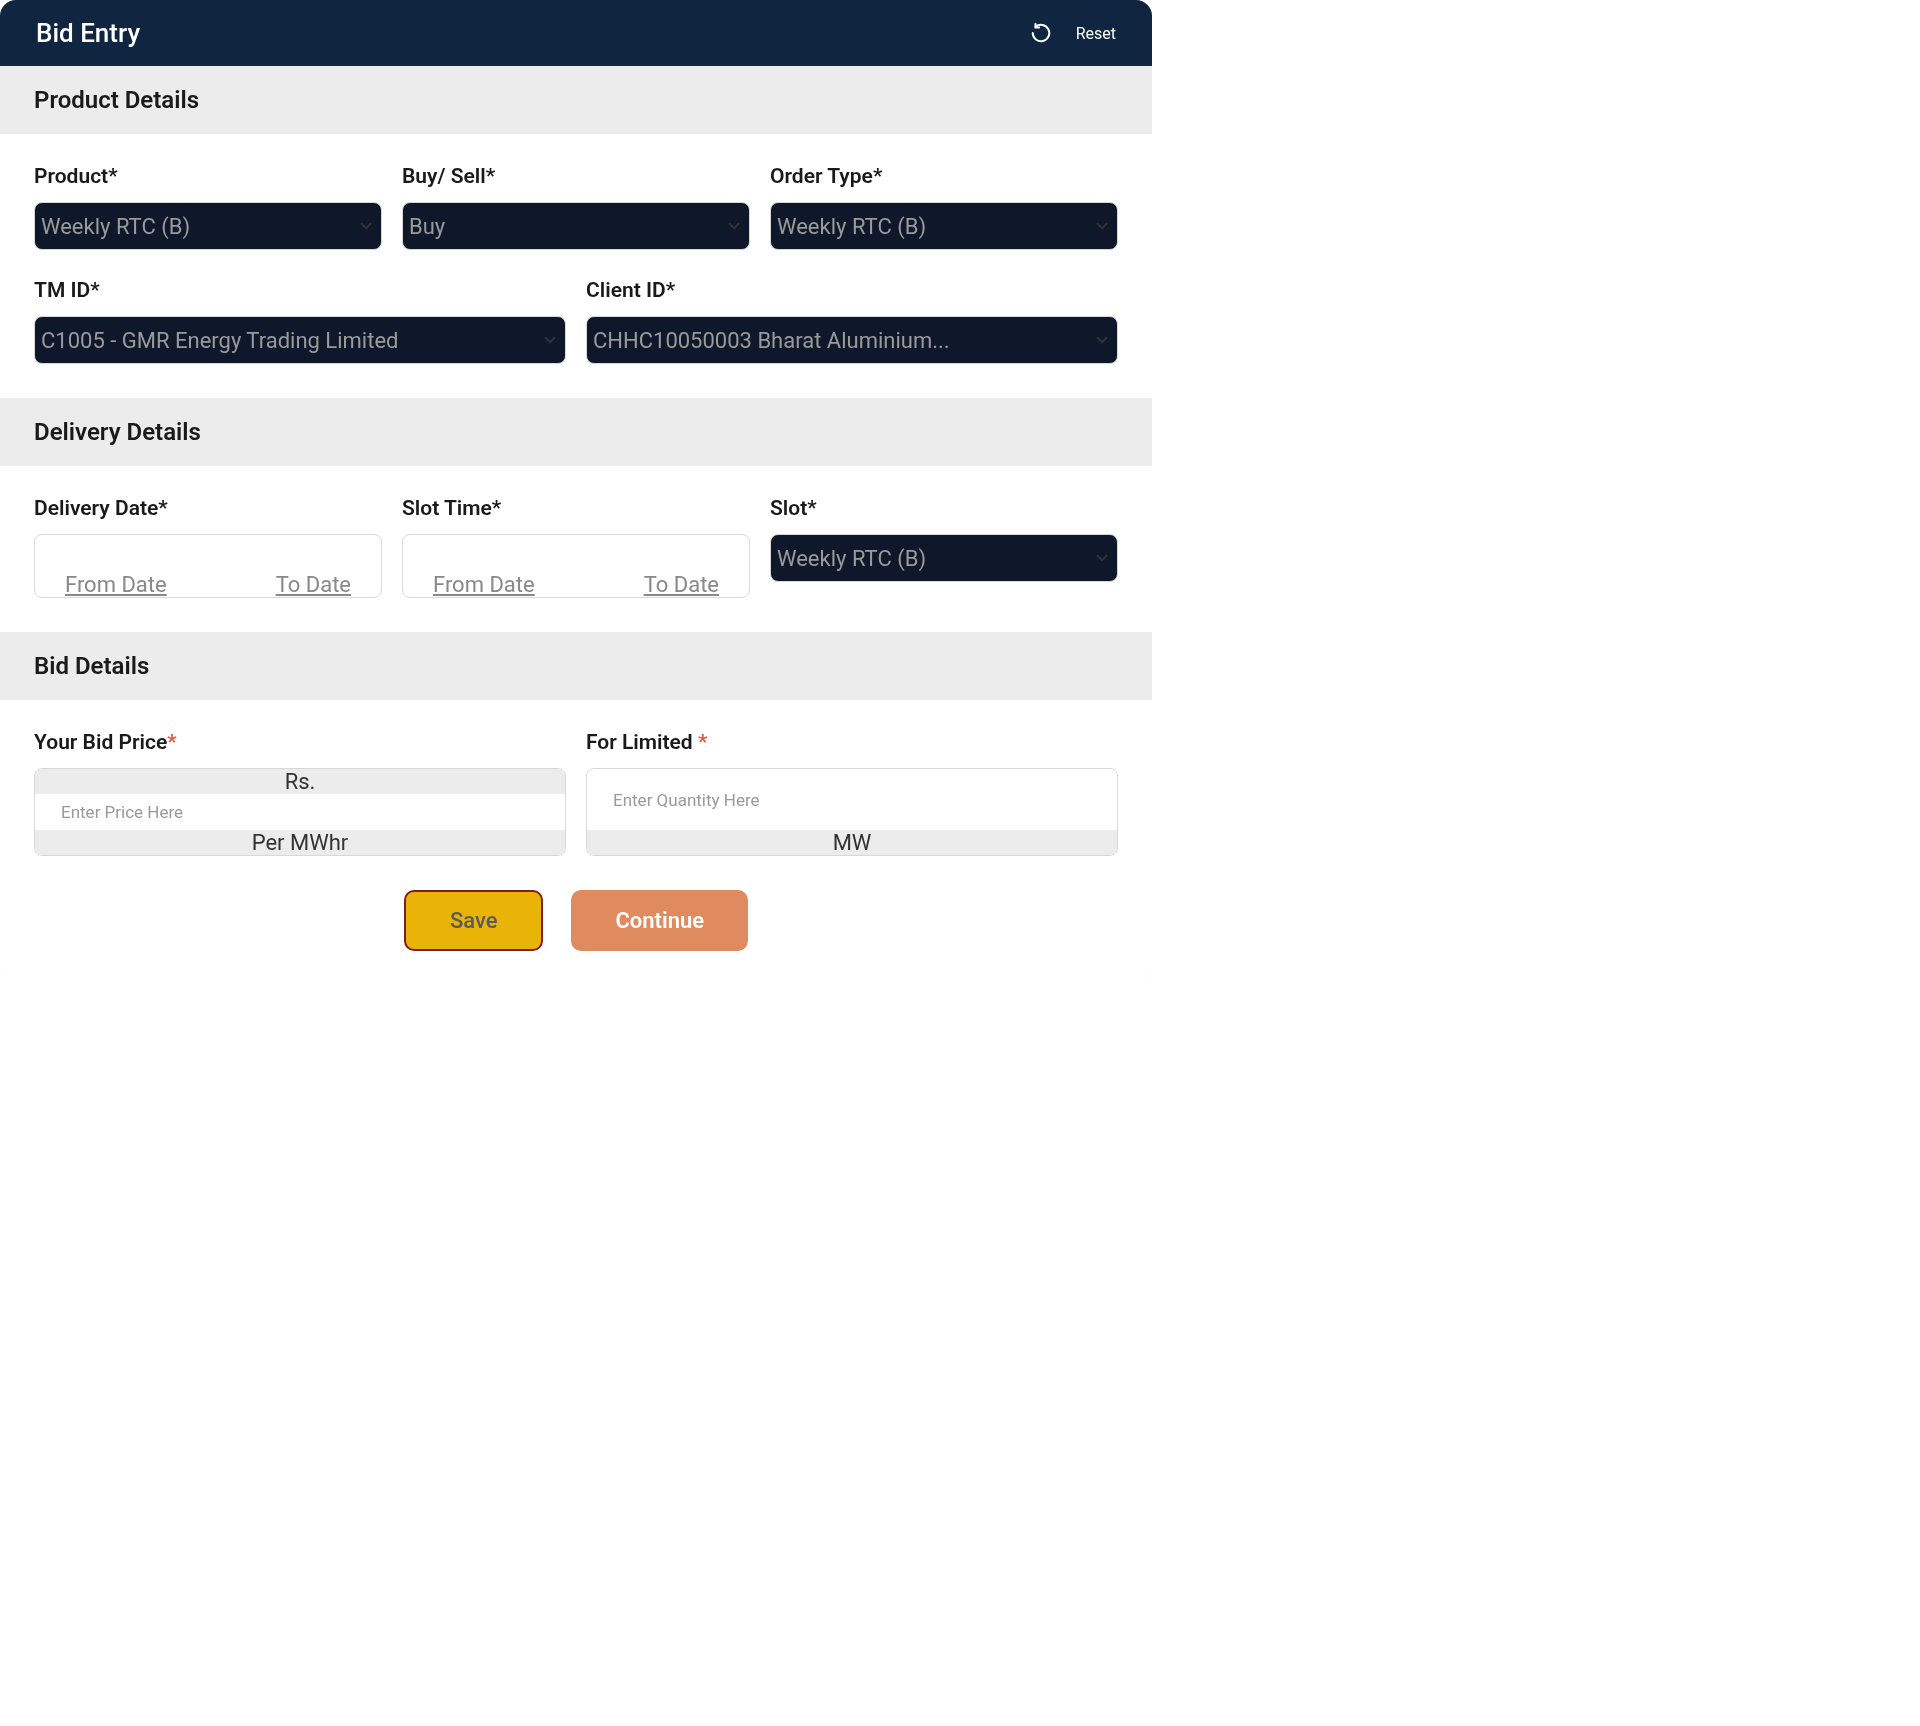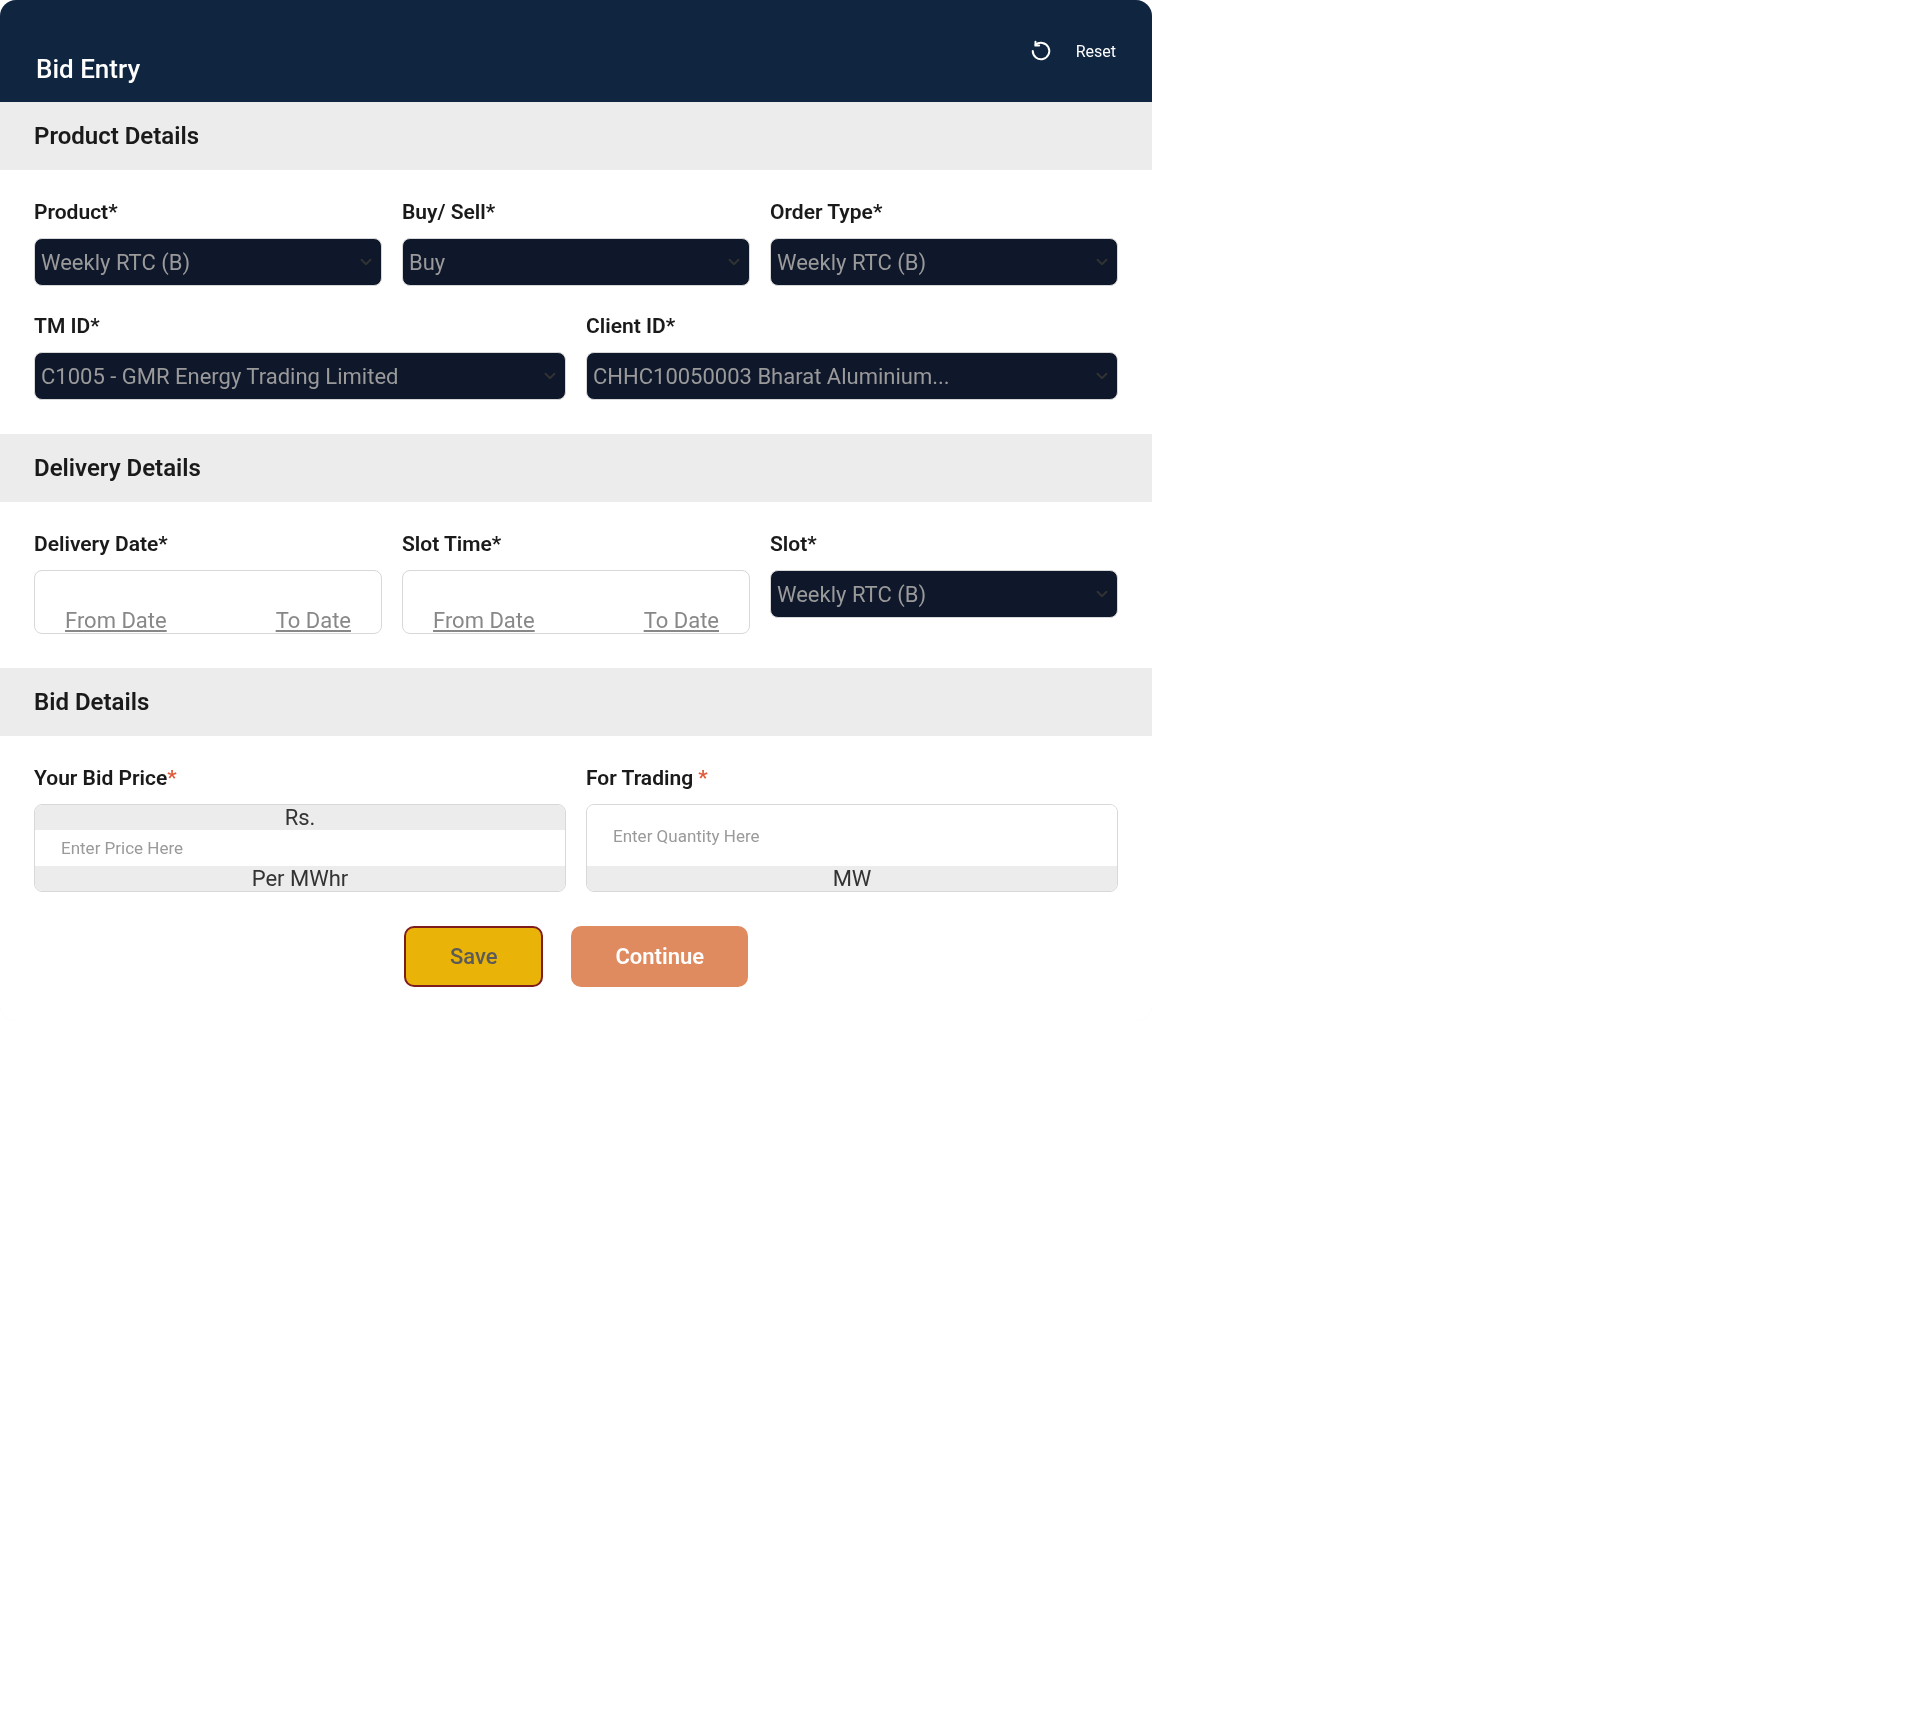--- a/index.html
+++ b/index.html
@@ -25,21 +25,20 @@
   color: #ffffff;
   display: flex;
   justify-content: space-between;
   align-items: center;
   padding: 18px 36px;
 }
 
 .header-title {
   font-size: 26px;
   font-weight: 500;
-  margin-top: 36px;
 }
 
 .reset-group {
   display: flex;
   align-items: center;
   gap: 24px;
   cursor: pointer;
 }
 
 .reset-icon {
@@ -300,21 +299,21 @@
           <span>Your Bid Price</span><span class="req-red">*</span>
         </div>
         <div class="input-group">
           <div class="addon">Rs.</div>
           <input class="text-input" type="text" placeholder="Enter Price Here" style="">
           <div class="addon">Per MWhr</div>
         </div>
       </div>
       <div class="field field-half">
         <div class="label">
-          <span>For Trading </span><span class="req-red">*</span>
+          <span>For Limited </span><span class="req-red">*</span>
         </div>
         <div class="input-group">
           <input class="text-input" type="text" placeholder="Enter Quantity Here" style="">
           <div class="addon" style="min-width:90px">MW</div>
         </div>
       </div>
     </div>
   </div>
 
   <div class="footer">

